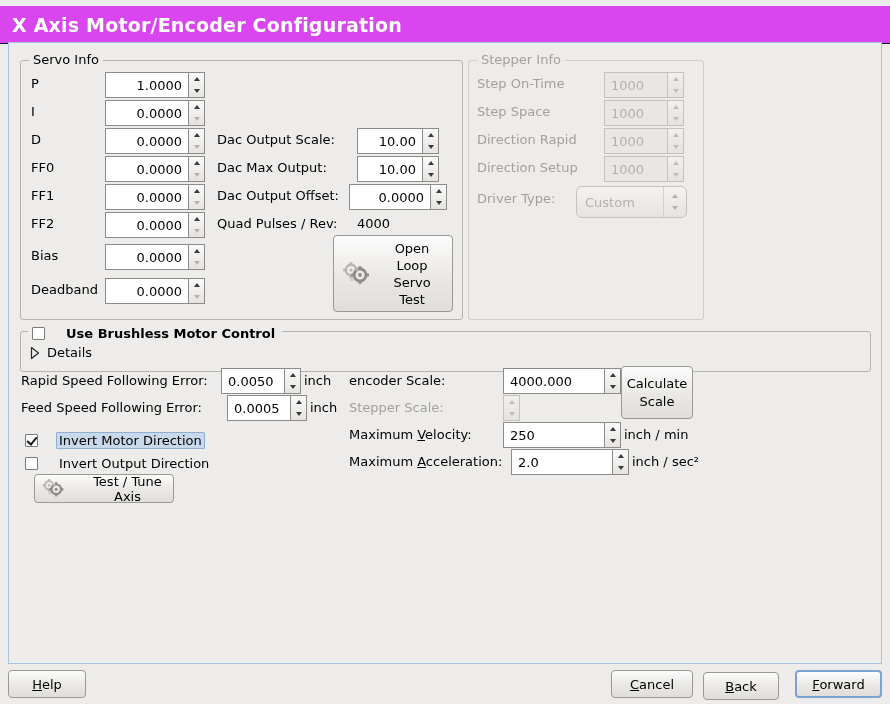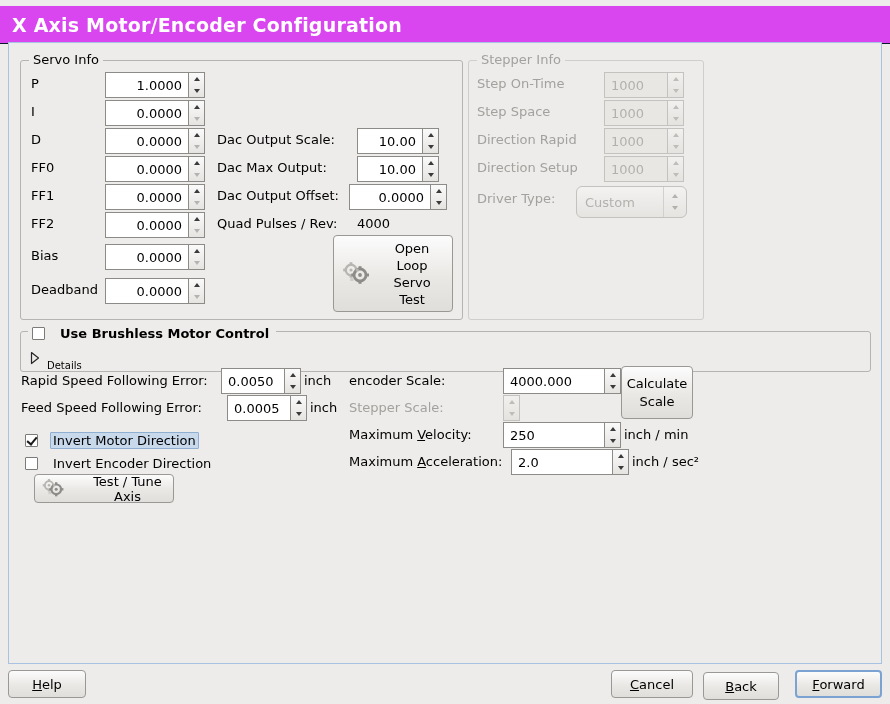--- a/index.html
+++ b/index.html
@@ -227,21 +227,21 @@
   .chk .box.checked::after {
     content: "";
     position: absolute;
     left: 3px; top: 0px;
     width: 4px; height: 8px;
     border-right: 2px solid #1a1a1a;
     border-bottom: 2px solid #1a1a1a;
     transform: rotate(40deg);
   }
   .chk .ctext {
-    margin-left: 12px;
+    margin-left: 18px;
     font-size: 13px;
     white-space: nowrap;
     padding: 1px 3px;
   }
   .chk .ctext.bold { font-weight: bold; }
   .chk .ctext.focused {
     background: #c9d9ec;
     border: 1px solid #8faed0;
     padding: 0px 2px;
     border-radius: 1px;
@@ -454,21 +454,21 @@
     <div class="box"></div>
     <div class="ctext bold">Use Brushless Motor Control</div>
   </div>
 
   <div id="details-expander" style="left:20px; top:302px;">
     <span class="tri-wrap">
       <svg width="12" height="14" viewBox="0 0 12 14" aria-hidden="true">
         <path d="M2.5 1.5 L9.5 7 L2.5 12.5 Z" fill="#edecea" stroke="#262626" stroke-width="1.2" stroke-linejoin="round"></path>
       </svg>
     </span>
-    <span style="font-size:10px;margin-top:15px;">Details</span>
+    <span style="font-size:13px;">Details</span>
   </div>
 
   <div class="lbl" style="left:12px; top:330px;">Rapid Speed Following Error:</div>
   <div class="spin" style="left:212px; top:325px; width:80px;">
     <div class="field lalign">0.0050</div>
     <div class="btns">
         <div class="up"></div>
         <div class="dn"></div>
       </div>
   </div>
@@ -483,21 +483,21 @@
       </div>
   </div>
   <div class="lbl" style="left:301px; top:357px;">inch</div>
 
   <div class="chk" style="left:16px; top:388px;">
     <div class="box checked"></div>
     <div class="ctext focused">Invert Motor Direction</div>
   </div>
   <div class="chk" style="left:16px; top:411px;">
     <div class="box"></div>
-    <div class="ctext">Invert Encoder Direction</div>
+    <div class="ctext">Invert Output Direction</div>
   </div>
 
   <div class="btn" style="left:25px; top:431px; width:140px; height:29px; justify-content:flex-start; padding-left:5px;">
     <span style="flex:0 0 26px; display:flex; align-items:center; justify-content:center;">
       <svg class="gears" width="24" height="21" viewBox="0 0 30 26" aria-hidden="true">
         <circle cx="10" cy="9" r="5.2" fill="none" stroke="#b8b6b2" stroke-width="2.4"></circle>
         <circle cx="10" cy="9" r="1.6" fill="#b8b6b2"></circle>
         <circle cx="19" cy="14" r="6" fill="none" stroke="#8e8c88" stroke-width="2.8"></circle>
         <circle cx="19" cy="14" r="1.9" fill="#8e8c88"></circle>
         <rect x="8.6" y="1.2" width="2.8" height="3" fill="#b8b6b2"></rect>

